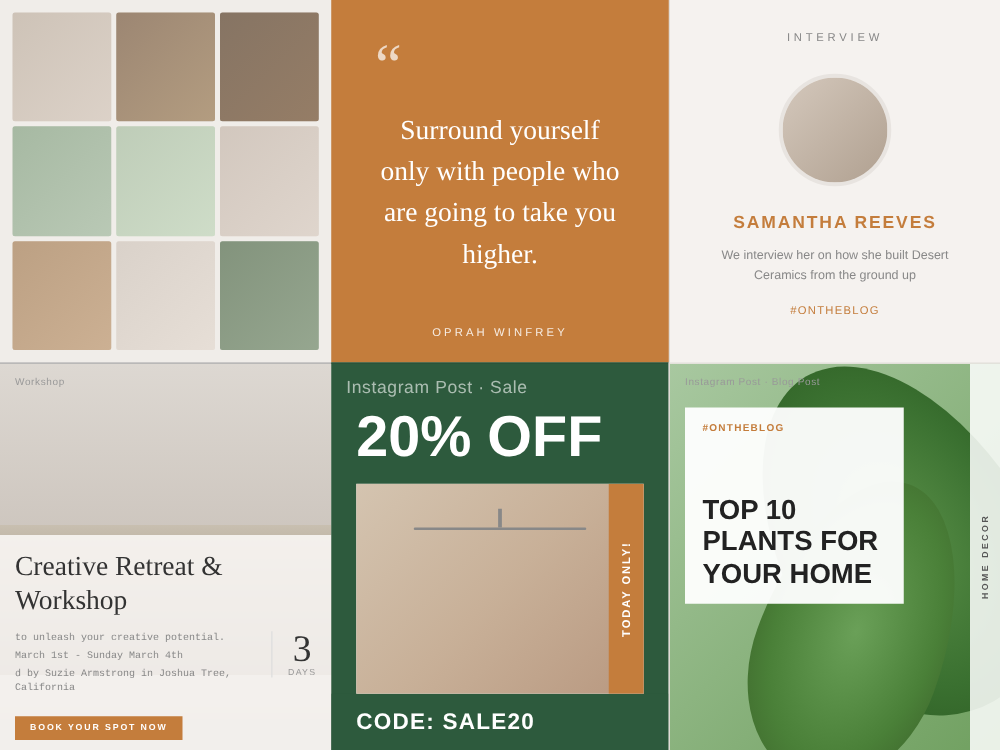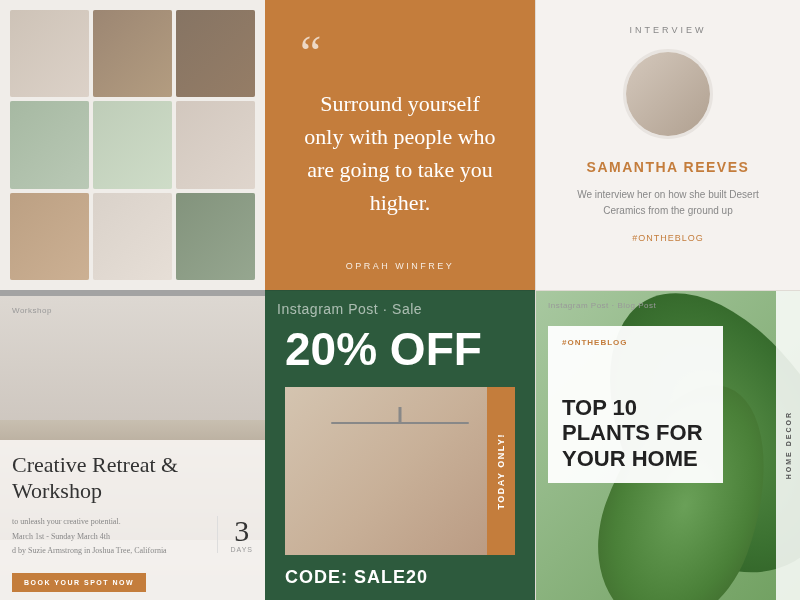--- a/index.html
+++ b/index.html
@@ -111,21 +111,21 @@
       padding: 25px 20px 20px;
       text-align: center;
       border-left: 1px solid #e0dbd5;
     }
     .interview-label {
       font-size: 9px;
       letter-spacing: 3px;
       text-transform: uppercase;
       color: #888;
       font-family: Arial, sans-serif;
-      margin-bottom: 14px;
+      margin-bottom: 24px;
     }
     .interview-avatar {
       width: 90px;
       height: 90px;
       border-radius: 50%;
       background: #c8bfb5;
       overflow: hidden;
       margin-bottom: 20px;
       border: 3px solid #e8e4e0;
       display: flex;
@@ -163,21 +163,21 @@
     
 
     
     .workshop-card {
       background: #f5f2ef;
       position: relative;
       display: flex;
       flex-direction: column;
       justify-content: flex-end;
       overflow: hidden;
-      border-top: 6px solid #a3a3a3;
+      border-top: 1px solid #a3a3a3;
     }
     .workshop-bg {
       position: absolute;
       bottom: 0;
       left: 0;
       right: 0;
       height: 160px;
       background: linear-gradient(180deg, transparent 0%, rgba(0,0,0,0.3) 100%);
       z-index: 1;
     }
@@ -227,21 +227,21 @@
       align-items: flex-start;
       gap: 12px;
       margin-bottom: 8px;
     }
     .workshop-info {
       flex: 1;
     }
     .workshop-info p {
       font-size: 8px;
       color: #888;
-      font-family: Liberation Serif, serif;
+      font-family: Liberation Mono, monospace;
       margin-bottom: 3px;
       line-height: 1.4;
     }
     .workshop-days {
       text-align: center;
       border-left: 1px solid #ddd;
       padding-left: 12px;
     }
     .days-number {
       font-size: 30px;

